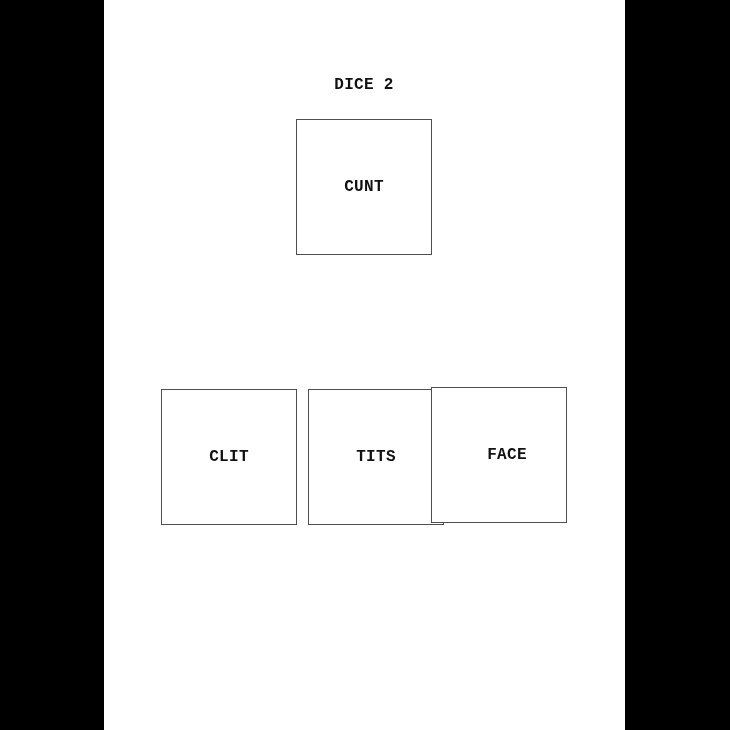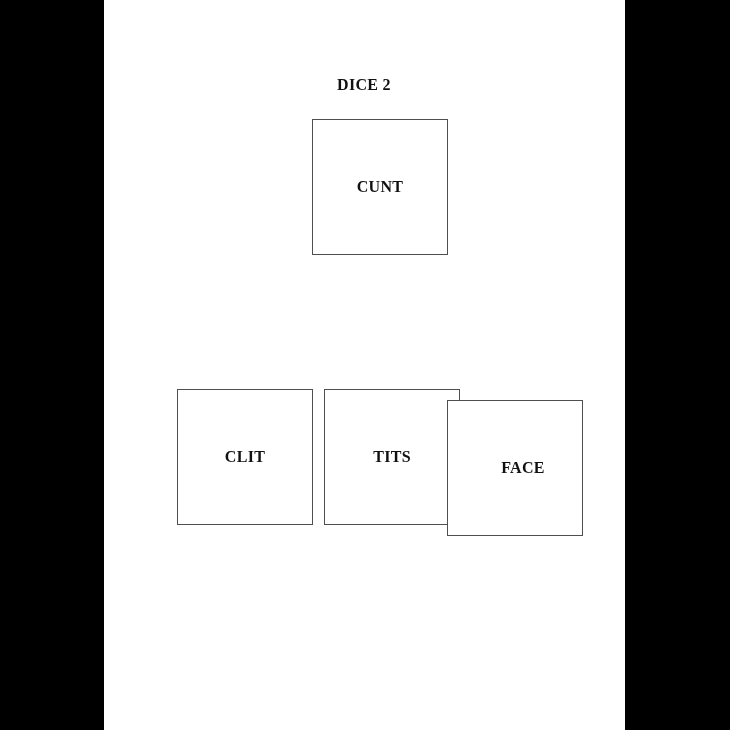--- a/index.html
+++ b/index.html
@@ -6,21 +6,21 @@
     margin: 0;
     padding: 0;
     background: #000;
   }
   .canvas {
     position: relative;
     width: 660px;
     height: 730px;
     overflow: hidden;
     background: #000000;
-    font-family: Liberation Serif, serif;
+    font-family: Liberation Mono, monospace;
     border-radius: 15px;
   }
   .letterbox {
     position: absolute;
     top: 0;
     height: 730px;
     background: #000000;
   }
   .letterbox.left  { left: 0;   width: 104px; }
   .letterbox.right { left: 625px; width: 105px; }
@@ -42,21 +42,20 @@
     font-weight: 700;
     letter-spacing: 0.3px;
     color: #111111;
   }
   .net {
     position: absolute;
     left: 0;
     top: 0;
     width: 521px;
     height: 730px;
-    margin-left: 16px;
   }
   .face {
     position: absolute;
     width: 136px;
     height: 136px;
     box-sizing: border-box;
     border: 1px solid #4f4f4f;
     background: #ffffff;
     display: flex;
     align-items: center;
@@ -67,21 +66,21 @@
     font-weight: 700;
     letter-spacing: 0.3px;
     color: #111111;
     text-align: center;
   }
   
   .pos-top          { left: 192px; top: 119px; }
   .pos-upper-middle { left: 192px; top: 254px; }
   .pos-middle-left  { left: 57px;  top: 389px; }
   .pos-center       { left: 204px; top: 389px; }
-  .pos-middle-right { left: 327px; top: 400px; padding-left: 16px; }
+  .pos-middle-right { left: 327px; top: 387px; padding-left: 16px; }
   .pos-bottom       { left: 192px; top: 524px; }
 </style>
 </head>
 <body>
 
 <div class="canvas">
   <div class="letterbox left"></div>
   <div class="letterbox right"></div>
 
   <div class="page">

